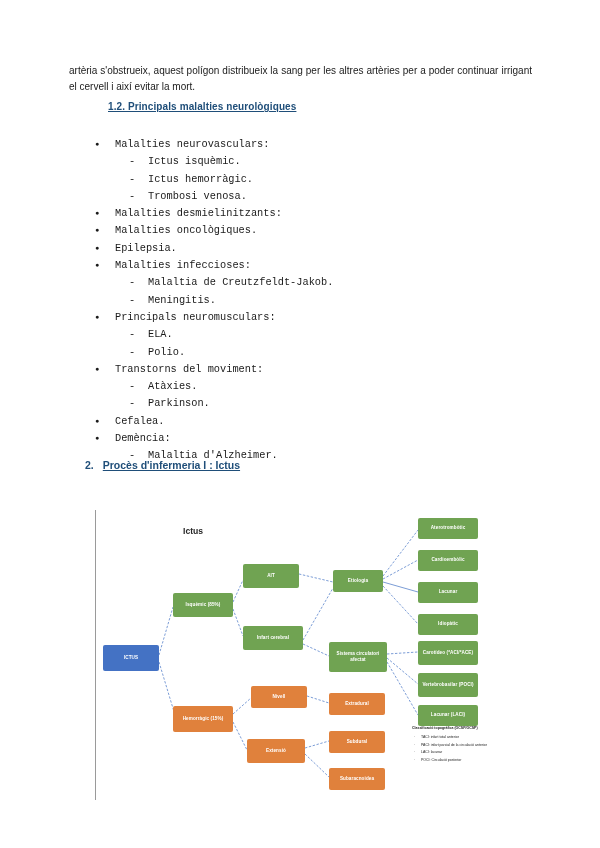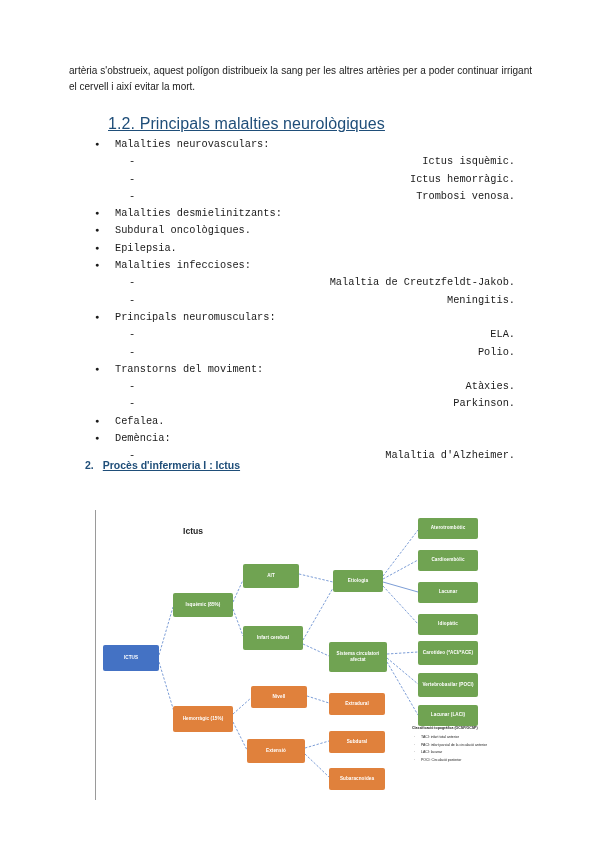--- a/index.html
+++ b/index.html
@@ -20,23 +20,23 @@
     position:absolute;
     left:69px;top:53px;width:463px;
     font-size:10px;
     line-height:16px;
     text-align:justify;
     color:#1a1a1a;
   }
   
   .h-sub{
     position:absolute;
-    left:108px;top:115px;
-    font-size:16px;
-    font-weight:normal;
+    left:108px;top:101px;
+    font-size:10px;
+    font-weight:bold;
     color:#1f4e79;
     text-decoration:underline;
     letter-spacing:.1px;
   }
   .h-num{
     position:absolute;
     left:85px;top:459px;
     font-size:10.5px;
     font-weight:bold;
     color:#1f4e79;
@@ -60,21 +60,20 @@
   .li1::before{
     content:"\25CF";
     position:absolute;left:0;top:0;
     font-size:7px;line-height:17.3px;
   }
   .li2{
     position:relative;
     padding-left:53px;
     line-height:17.3px;
     white-space:nowrap;
-    text-align:right;
   }
   .li2::before{
     content:"-";
     position:absolute;left:34px;top:0;
     font-size:10.3px;line-height:17.3px;
   }
   
   .diagram{
     position:absolute;
     left:95px;top:510px;
@@ -139,21 +138,21 @@
   <p class="intro">artèria s'obstrueix, aquest polígon distribueix la sang per les altres artèries per a poder continuar irrigant el cervell i així evitar la mort.</p>
 
   <div class="h-sub">1.2. Principals malalties neurològiques</div>
 
   <div class="list" id="disease-list">
       <div class="li1">Malalties neurovasculars:</div>
       <div class="li2">Ictus isquèmic.</div>
       <div class="li2">Ictus hemorràgic.</div>
       <div class="li2">Trombosi venosa.</div>
       <div class="li1">Malalties desmielinitzants:</div>
-      <div class="li1">Subdural oncològiques.</div>
+      <div class="li1">Malalties oncològiques.</div>
       <div class="li1">Epilepsia.</div>
       <div class="li1">Malalties infeccioses:</div>
       <div class="li2">Malaltia de Creutzfeldt-Jakob.</div>
       <div class="li2">Meningitis.</div>
       <div class="li1">Principals neuromusculars:</div>
       <div class="li2">ELA.</div>
       <div class="li2">Polio.</div>
       <div class="li1">Transtorns del moviment:</div>
       <div class="li2">Atàxies.</div>
       <div class="li2">Parkinson.</div>

